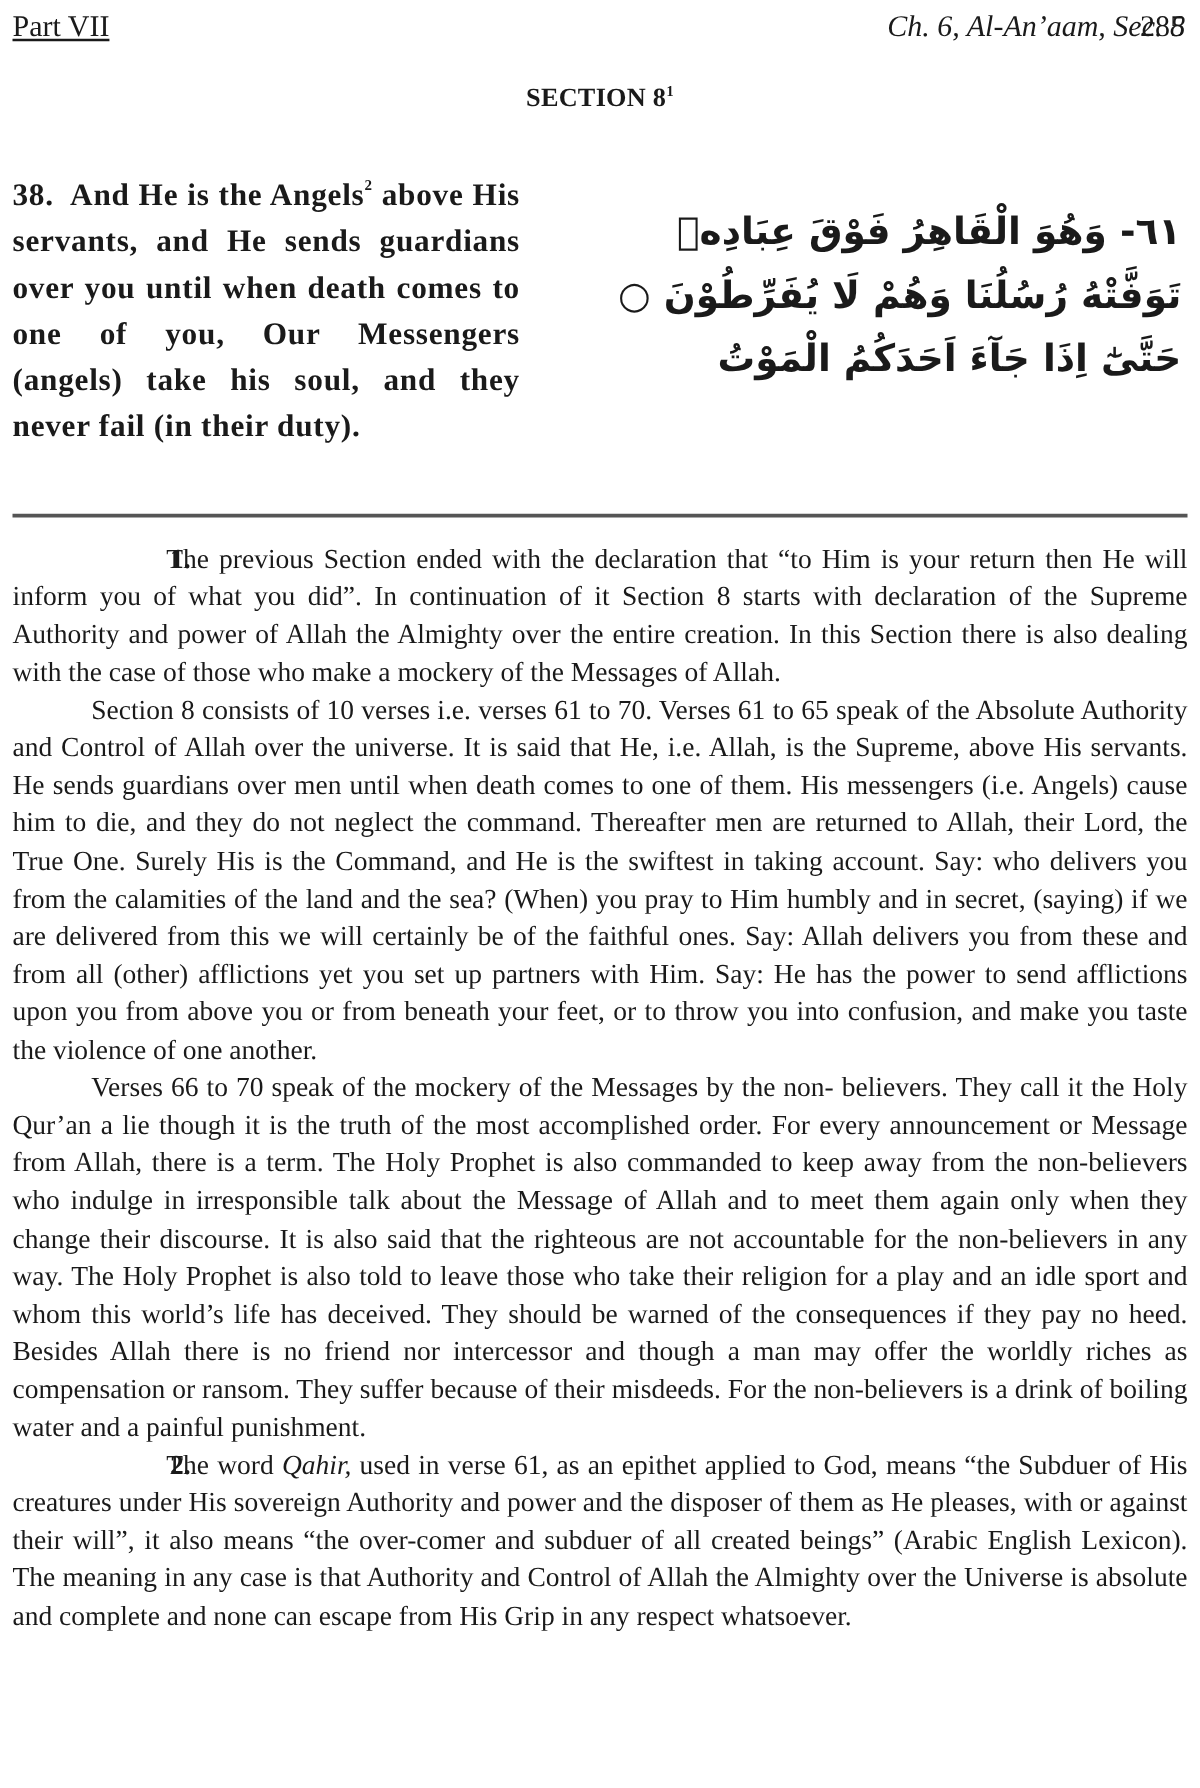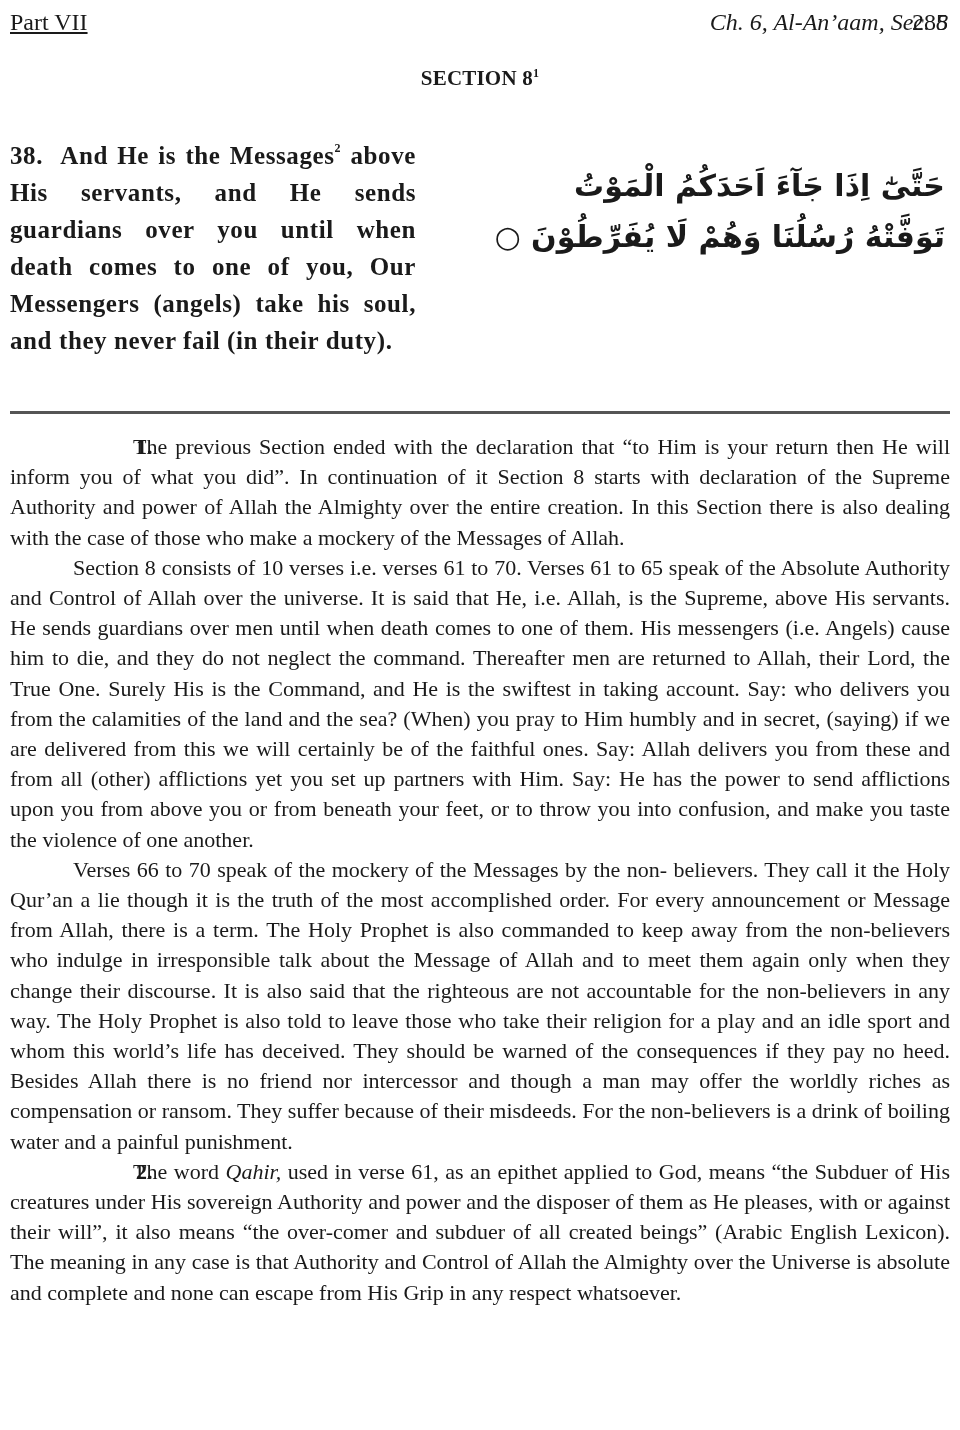--- a/index.html
+++ b/index.html
@@ -48,25 +48,26 @@
 <body>
 
 <div class="running-head">
   <span class="rh-left">Part VII</span>
   <span class="rh-center">Ch. 6, Al-An’aam, Sec. 8</span>
   <span class="rh-right">285</span>
 </div>
 
 <div class="section-title"><span>SECTION 8</span><sup>1</sup></div>
 
-<div class="verse-en"><span>38.</span>&nbsp; <span>And He is the Messages</span><sup>2</sup><span> above His servants, and He sends guardians over you until when death comes to one of you, Our Messengers (angels) take his soul, and they never fail (in their duty).</span></div>
+<div class="verse-en"><span>38.</span>&nbsp; <span>And He is the Angels</span><sup>2</sup><span> above His servants, and He sends guardians over you until when death comes to one of you, Our Messengers (angels) take his soul, and they never fail (in their duty).</span></div>
 
 <div class="verse-ar" lang="ar">
+  <div>٦١- وَهُوَ الْقَاهِرُ فَوْقَ عِبَادِهٖ</div>
+  <div>تَوَفَّتْهُ رُسُلُنَا وَهُمْ لَا يُفَرِّطُوْنَ ○</div>
   <div>حَتَّىٰٓ اِذَا جَآءَ اَحَدَكُمُ الْمَوْتُ</div>
-  <div>تَوَفَّتْهُ رُسُلُنَا وَهُمْ لَا يُفَرِّطُوْنَ ○</div>
 </div>
 
 <div class="divider"></div>
 
 <div class="commentary">
   <p><span class="note-num">1.</span><span>The previous Section ended with the declaration that “to Him is your return then He will inform you of what you did”. In continuation of it Section 8 starts with declaration of the Supreme Authority and power of Allah the Almighty over the entire creation. In this Section there is also dealing with the case of those who make a mockery of the Messages of Allah.</span></p>
   <p>Section 8 consists of 10 verses i.e. verses 61 to 70. Verses 61 to 65 speak of the Absolute Authority and Control of Allah over the universe. It is said that He, i.e. Allah, is the Supreme, above His servants. He sends guardians over men until when death comes to one of them. His messengers (i.e. Angels) cause him to die, and they do not neglect the command. Thereafter men are returned to Allah, their Lord, the True One. Surely His is the Command, and He is the swiftest in taking account. Say: who delivers you from the calamities of the land and the sea? (When) you pray to Him humbly and in secret, (saying) if we are delivered from this we will certainly be of the faithful ones. Say: Allah delivers you from these and from all (other) afflictions yet you set up partners with Him. Say: He has the power to send afflictions upon you from above you or from beneath your feet, or to throw you into confusion, and make you taste the violence of one another.</p>
   <p>Verses 66 to 70 speak of the mockery of the Messages by the non- believers. They call it the Holy Qur’an a lie though it is the truth of the most accomplished order. For every announcement or Message from Allah, there is a term. The Holy Prophet is also commanded to keep away from the non-believers who indulge in irresponsible talk about the Message of Allah and to meet them again only when they change their discourse. It is also said that the righteous are not accountable for the non-believers in any way. The Holy Prophet is also told to leave those who take their religion for a play and an idle sport and whom this world’s life has deceived. They should be warned of the consequences if they pay no heed. Besides Allah there is no friend nor intercessor and though a man may offer the worldly riches as compensation or ransom. They suffer because of their misdeeds. For the non-believers is a drink of boiling water and a painful punishment.</p>
   <p class="note-2"><span class="note-num">2.</span><span>The word </span><em>Qahir,</em><span> used in verse 61, as an epithet applied to God, means “the Subduer of His creatures under His sovereign Authority and power and the disposer of them as He pleases, with or against their will”, it also means “the over-comer and subduer of all created beings” (Arabic English Lexicon). The meaning in any case is that Authority and Control of Allah the Almighty over the Universe is absolute and complete and none can escape from His Grip in any respect whatsoever.</span></p>
 </div>

